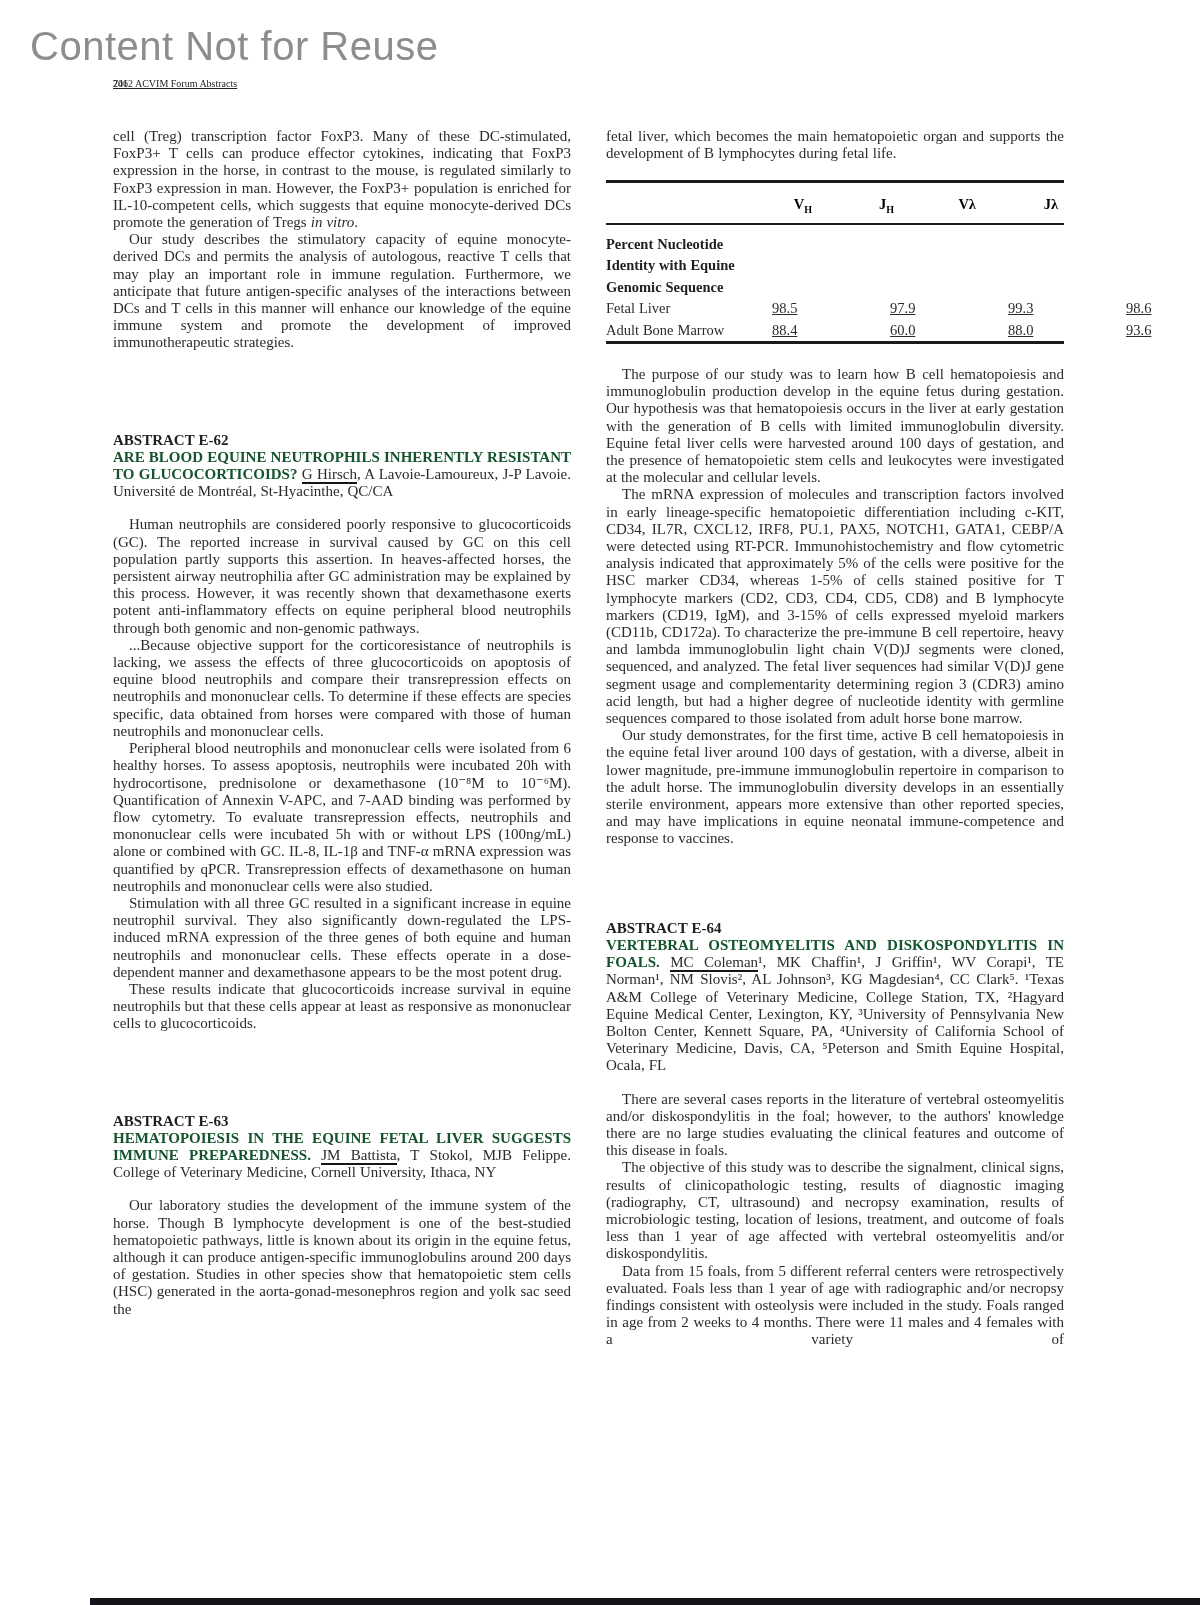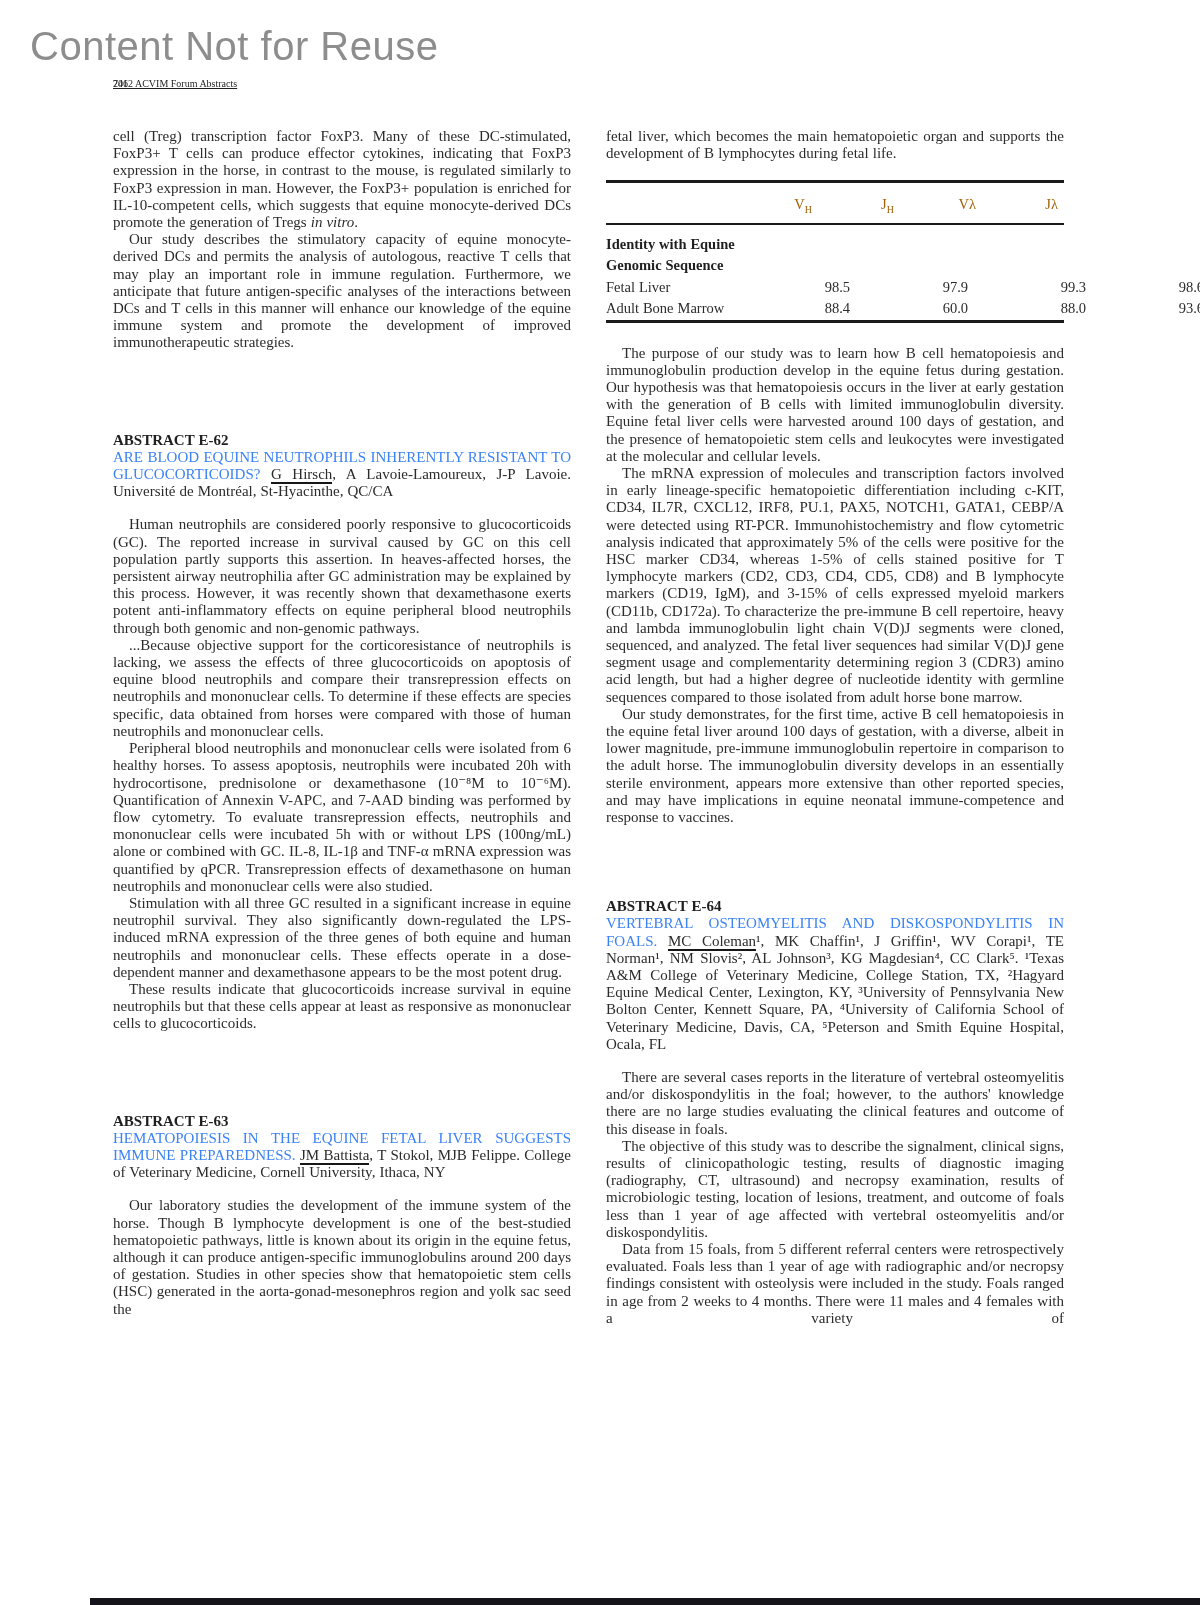--- a/index.html
+++ b/index.html
@@ -30,32 +30,32 @@
 
   p.body { text-indent:16px; }
   p.noindent { text-indent:0; }
   p.runover { text-align-last:justify; }
   .italic { font-style:italic; }
   .uline { border-bottom:2px solid #161616; padding-bottom:0px; }
 
   .abstract-block { margin-top:80px; }
   .abstract-label { font-weight:bold; color:#1f1f1f; }
   .abstract-heading { margin-bottom:16px; }
-  .abstract-title { font-weight:normal; color:#3b82f6;margin-top:32px; }
+  .abstract-title { font-weight:bold; color:#14532d;margin-top:32px; }
 
   
   .seq-table {
     margin-top:18px; margin-bottom:22px;
     border-top:3px solid #1a1a1a; border-bottom:3px solid #1a1a1a;
     font-size:14.5px;
   }
   .t-grid { display:grid; grid-template-columns:130px 82px 82px 82px 82px; }
   .t-header { padding-top:13px; padding-bottom:4px; border-bottom:2px solid #1a1a1a; }
-  .t-cell.num { text-align:right; padding-right:4px; }
-  .t-cell.hnum { text-align:right; padding-right:6px; font-weight:normal; color:#a16207; }
+  .t-cell.num { text-align:left; padding-right:4px;text-decoration:underline; }
+  .t-cell.hnum { text-align:right; padding-right:6px; font-weight:bold; color:#000000; }
   .t-cell.hnum sub { font-size:10px; }
   .t-labels { font-weight:bold; color:#1f1f1f; padding-top:9px; line-height:21.5px; }
   .t-row { line-height:21.5px;gap:36px; }
   .t-row.last { }
 
   .scan-bar { position:absolute; left:90px; right:0; bottom:0; height:7px; background:#14141a; }
 </style>
 </head>
 <body>
 
@@ -96,20 +96,21 @@
 
   <div class="seq-table">
     <div class="t-grid t-header">
       <div class="t-cell"></div>
       <div class="t-cell hnum"><span>V</span><sub>H</sub></div>
       <div class="t-cell hnum"><span>J</span><sub>H</sub></div>
       <div class="t-cell hnum"><span>Vλ</span><sub></sub></div>
       <div class="t-cell hnum"><span>Jλ</span><sub></sub></div>
     </div>
     <div class="t-labels">
+      <div>Percent Nucleotide</div>
       <div>Identity with Equine</div>
       <div>Genomic Sequence</div>
     </div>
     <div class="t-grid t-row">
       <div class="t-cell">Fetal Liver</div>
       <div class="t-cell num">98.5</div>
       <div class="t-cell num">97.9</div>
       <div class="t-cell num">99.3</div>
       <div class="t-cell num">98.6</div>
     </div>

